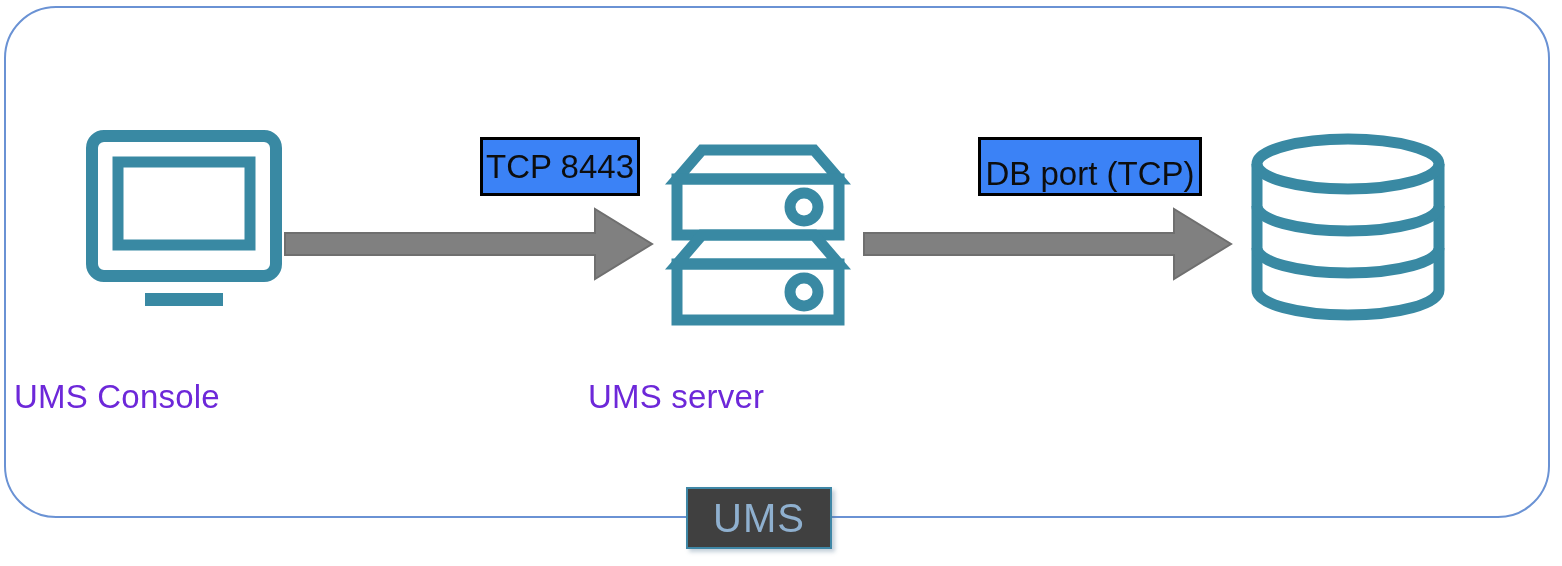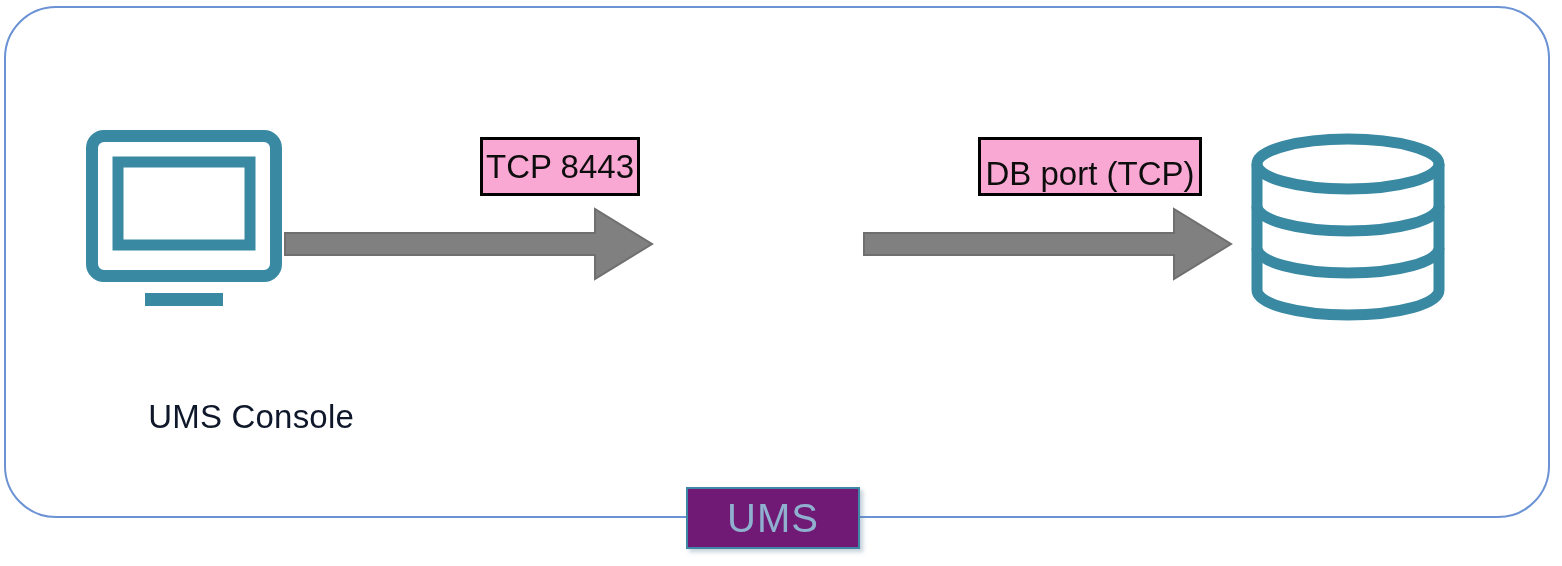--- a/index.html
+++ b/index.html
@@ -41,25 +41,25 @@
     height: 300px;
   }
   .node-icon {
     position: relative;
     height: 210px;
     width: 100%;
   }
   .node-label {
     position: absolute;
     left: 0;
-    top: 268px;
+    top: 248px;
     width: 100%;
-    text-align: right;
+    text-align: left;
     font-size: 33px;
-    color: #0f172a;
+    color: #6d28d9;
     font-family: "Liberation Sans", sans-serif;
     letter-spacing: 0.2px;
     white-space: nowrap;
   }
 
   #node-console { left: 14px; }
   #node-server  { left: 588px; }
   #node-db      { left: 1178px; }
 
   .icon-svg {
@@ -76,21 +76,21 @@
     display: block;
   }
   #arrow-1 { left: 283px; top: 205px; }
   #arrow-2 { left: 862px; top: 205px; }
 
   
   .port-box {
     position: absolute;
     box-sizing: border-box;
     border: 3px solid #000000;
-    background: #f9a8d4;
+    background: #3b82f6;
     display: flex;
     align-items: center;
     justify-content: center;
     color: #0d0d0d;
     font-size: 33px;
     font-family: "Liberation Sans", sans-serif;
     white-space: nowrap;
   }
   #port-box-1 {
     left: 480px;
@@ -104,25 +104,25 @@
     width: 224px;
     height: 59px;
     align-items: flex-end;
   }
 
   
   .ums-badge {
     position: absolute;
     left: 686px;
     top: 487px;
-    width: 174px;
+    width: 146px;
     height: 62px;
     box-sizing: border-box;
     border: 2px solid #3f87a6;
-    background: #701a75;
+    background: #404040;
     display: flex;
     align-items: center;
     justify-content: center;
     box-shadow: 3px 3px 4px rgba(90, 120, 150, 0.35);
   }
   .ums-badge-text {
     font-size: 40px;
     color: #8fb0cf;
     font-family: "Liberation Sans", sans-serif;
     letter-spacing: 1px;
@@ -143,20 +143,40 @@
         <rect x="8" y="6" width="184" height="140" rx="12" ry="12" fill="none" stroke="#3989a3" stroke-width="12"></rect>
 
         <rect x="34" y="32" width="132" height="83" fill="none" stroke="#3989a3" stroke-width="11"></rect>
 
         <rect x="61" y="163" width="78" height="13" fill="#3989a3"></rect>
       </svg>
     </div>
     <div class="node-label">UMS Console</div>
   </div>
 
+  <div class="node" id="node-server">
+    <div class="node-icon">
+      <svg class="icon-svg" width="200" height="200" viewBox="0 0 200 200">
+        <g stroke="#3989a3" stroke-width="11" fill="none" stroke-linejoin="miter">
+
+          <path d="M 19 49 L 44 20 L 156 20 L 181 49 Z"></path>
+
+          <rect x="19" y="49" width="162" height="56"></rect>
+
+          <path d="M 19 134 L 44 105 L 156 105 L 181 134 Z"></path>
+
+          <rect x="19" y="134" width="162" height="56"></rect>
+        </g>
+
+        <circle cx="146" cy="77" r="14" fill="none" stroke="#3989a3" stroke-width="11"></circle>
+        <circle cx="146" cy="162" r="14" fill="none" stroke="#3989a3" stroke-width="11"></circle>
+      </svg>
+    </div>
+    <div class="node-label">UMS server</div>
+  </div>
 
   <div class="node" id="node-db">
     <div class="node-icon">
       <svg class="icon-svg" width="210" height="200" viewBox="0 0 210 200">
         <g stroke="#3989a3" stroke-width="11" fill="none" stroke-linecap="butt">
 
           <path d="M 14 34 L 14 160"></path>
           <path d="M 196 34 L 196 160"></path>
 
           <ellipse cx="105" cy="34" rx="91" ry="25"></ellipse>

